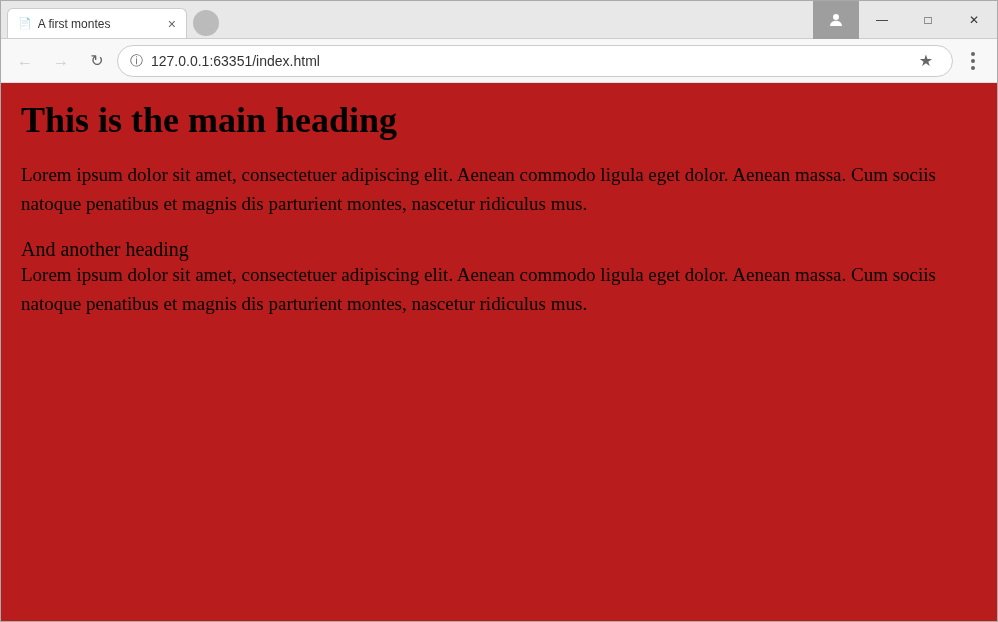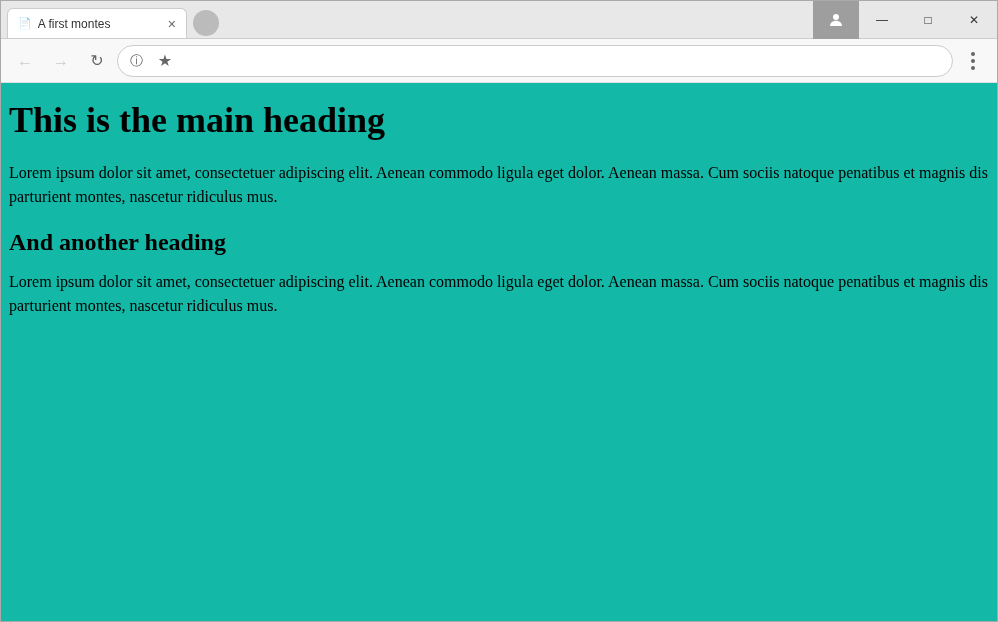--- a/index.html
+++ b/index.html
@@ -200,22 +200,22 @@
       justify-content: center;
       cursor: pointer;
       color: #666;
       font-size: 5px;
       border-radius: 50%;
     }
 
     
     .content {
       flex: 1;
-      background: #14b8a6;
-      padding: 16px 8px;
+      background: #b91c1c;
+      padding: 16px 20px;
       overflow-y: auto;
       font-family: Georgia, 'Times New Roman', serif;
     }
 
     .main-heading {
       font-size: 36px;
       font-weight: bold;
       color: #000;
       margin-bottom: 20px;
       font-family: Georgia, 'Times New Roman', serif;
@@ -223,32 +223,31 @@
 
     .second-heading {
       font-size: 24px;
       font-weight: bold;
       color: #000;
       margin-bottom: 14px;
       font-family: Georgia, 'Times New Roman', serif;
     }
 
     .paragraph {
-      font-size: 16px;
+      font-size: 19px;
       color: #000;
       line-height: 1.5;
       margin-bottom: 20px;
       font-family: Georgia, 'Times New Roman', serif;
     }
 
     .third-heading {
-      font-size: 24px;
-      font-weight: bold;
+      font-size: 20px;
+      font-weight: normal;
       color: #000;
-      margin-bottom: 14px;
       font-family: Georgia, 'Times New Roman', serif;
     }
 
     
     .dots {
       display: flex;
       flex-direction: column;
       gap: 3px;
       align-items: center;
       justify-content: center;
@@ -292,20 +291,21 @@
     </div>
   </div>
 
   <div class="nav-bar">
     <div class="nav-btn disabled">←</div>
     <div class="nav-btn disabled">→</div>
     <div class="nav-btn">↻</div>
 
     <div class="address-bar">
       <span class="lock-icon">ⓘ</span>
+      <span class="url-text">127.0.0.1:63351/index.html</span>
       <span class="star-btn">★</span>
     </div>
 
     <div class="menu-btn">
       <div class="dots">
         <div class="dot"></div>
         <div class="dot"></div>
         <div class="dot"></div>
       </div>
     </div>

